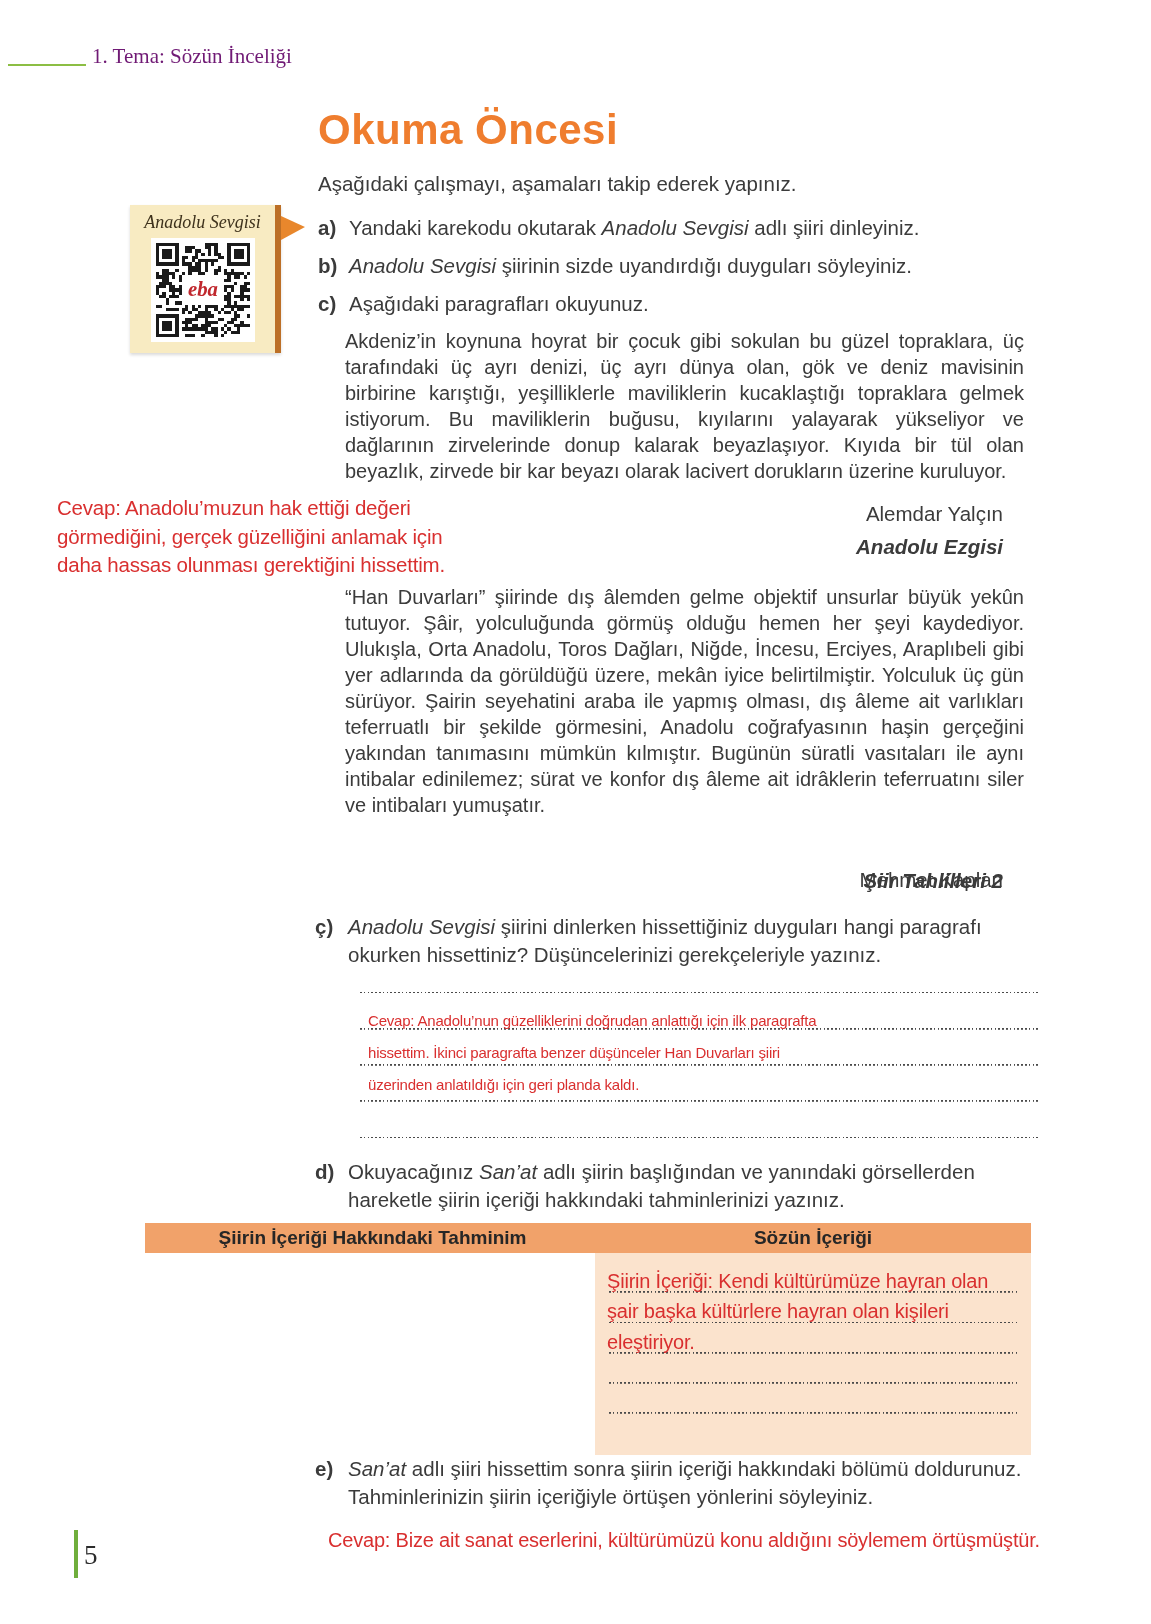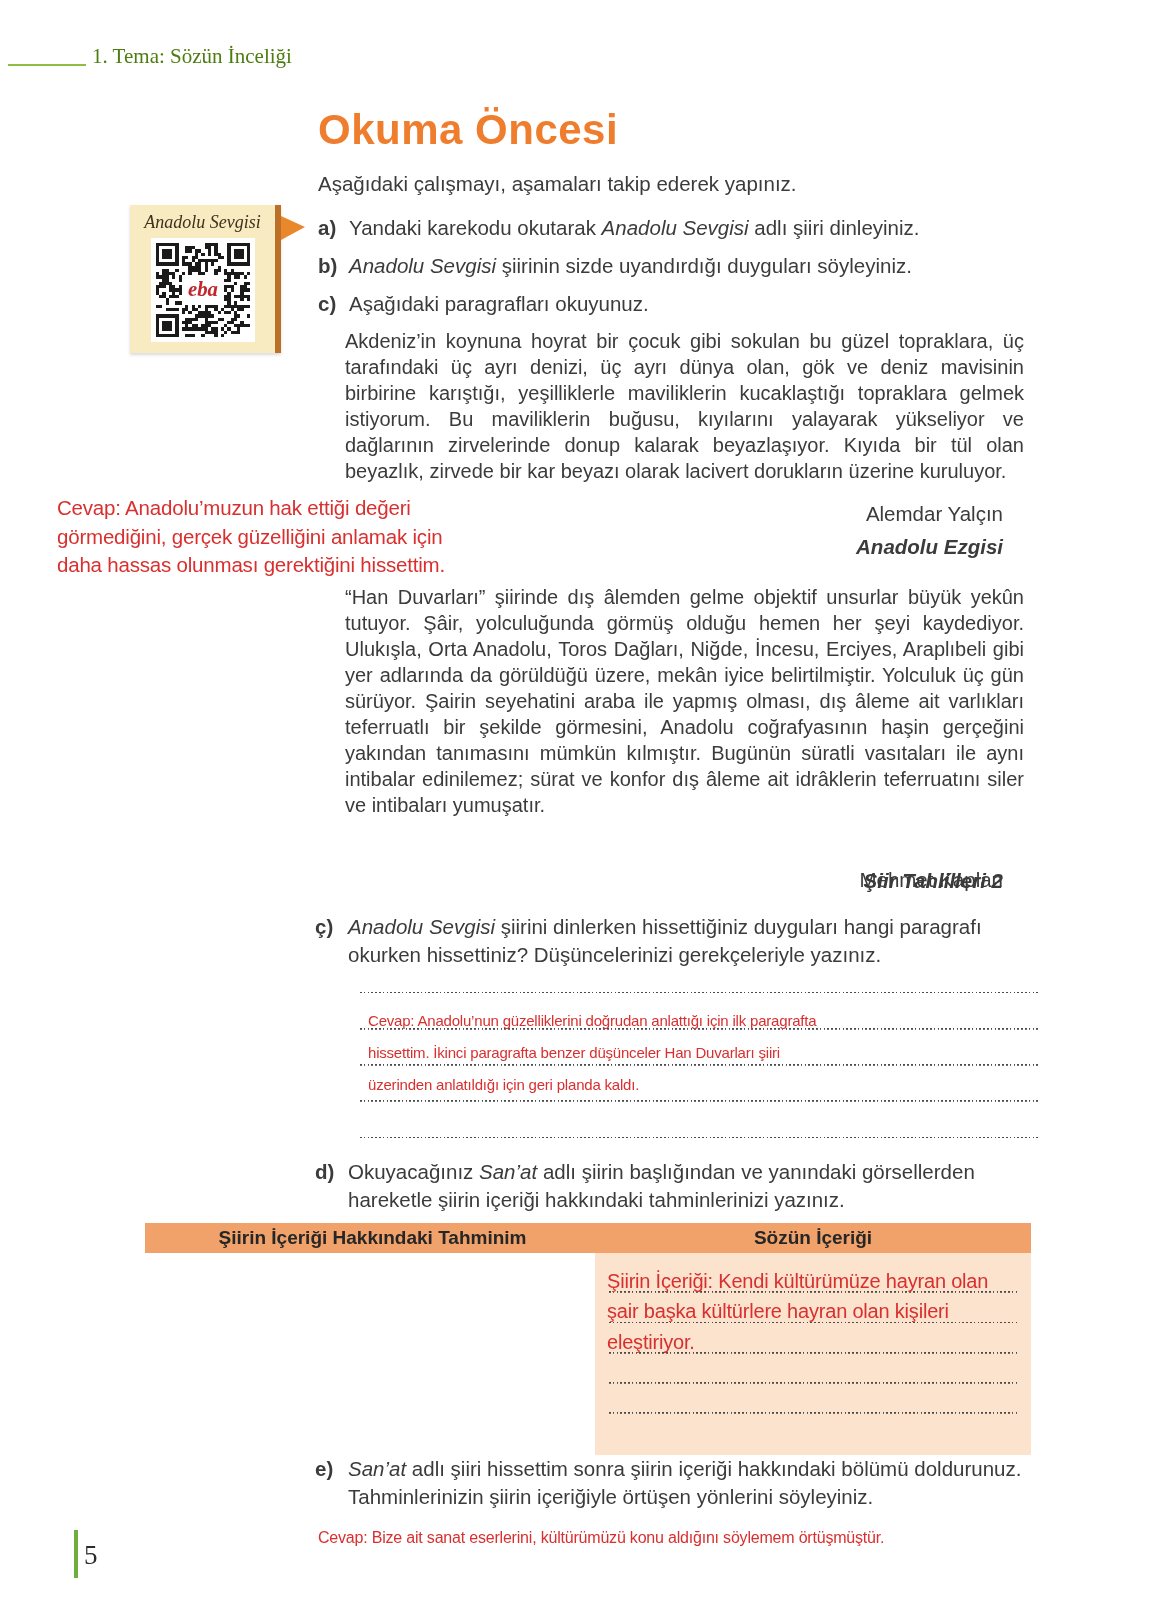--- a/index.html
+++ b/index.html
@@ -6,21 +6,21 @@
   html,body { background:#e8e8e8; }
   .page {
     position:relative; width:1151px; height:1624px; background:#ffffff;
     font-family:"Liberation Sans", sans-serif; color:#3b3b3b; overflow:hidden;
     margin:0 auto;
   }
   .abs { position:absolute; }
 
   
   .theme-rule { left:8px; top:64px; width:78px; height:2px; background:#8cbe44; }
-  .theme-header { left:92px; top:44px; font-family:"Liberation Serif", serif; font-size:21px; color:#4d7c0f; }
+  .theme-header { left:92px; top:44px; font-family:"Liberation Serif", serif; font-size:21px; color:#701a75; }
 
   .page-title { left:318px; top:106px; font-size:42px; font-weight:bold; color:#ef7d2e; letter-spacing:0.5px; }
   .intro { left:318px; top:172px; font-size:20.5px; }
 
   
   .qr-box { left:130px; top:205px; width:151px; height:148px; background:#f8ebc2;
             border-right:6px solid #bc6f26; box-shadow:0 2px 3px rgba(0,0,0,0.15); }
   .qr-arrow { left:281px; top:216px; width:0; height:0;
               border-top:11px solid transparent; border-bottom:13px solid transparent;
               border-left:24px solid #e8872c; }
@@ -57,21 +57,21 @@
   .td { top:30px; height:202px; background:#fbe3cd; }
   .td-left  { left:0; width:443px; }
   .td-right { left:450px; width:436px; }
   .cell-rules { position:absolute; left:14px; right:14px; top:0; }
   .cell-rules .rule-row:first-child { height:40px; }
   .cell-rules .rule-row { height:30.3px; }
   .cell-answer { position:absolute; left:20px; right:10px; top:13px; font-size:20px; line-height:30.4px; letter-spacing:-0.2px; }
   .td-right .cell-answer { left:12px; }
 
   
-  .bottom-note { left:318px; top:1529px; font-size:16px; letter-spacing:-0.2px; }
+  .bottom-note { left:328px; top:1529px; font-size:20px; letter-spacing:-0.2px; }
   .page-bar { left:74px; top:1530px; width:4px; height:48px; background:#6fae3c; }
   .page-num { left:84px; top:1540px; font-family:"Liberation Serif", serif; font-size:27px; color:#2b2b2b; }
 </style>
 </head>
 <body>
 
 <div class="page">
 
   <div class="abs theme-rule"></div>
   <div class="abs theme-header">1. Tema: Sözün İnceliği</div>

